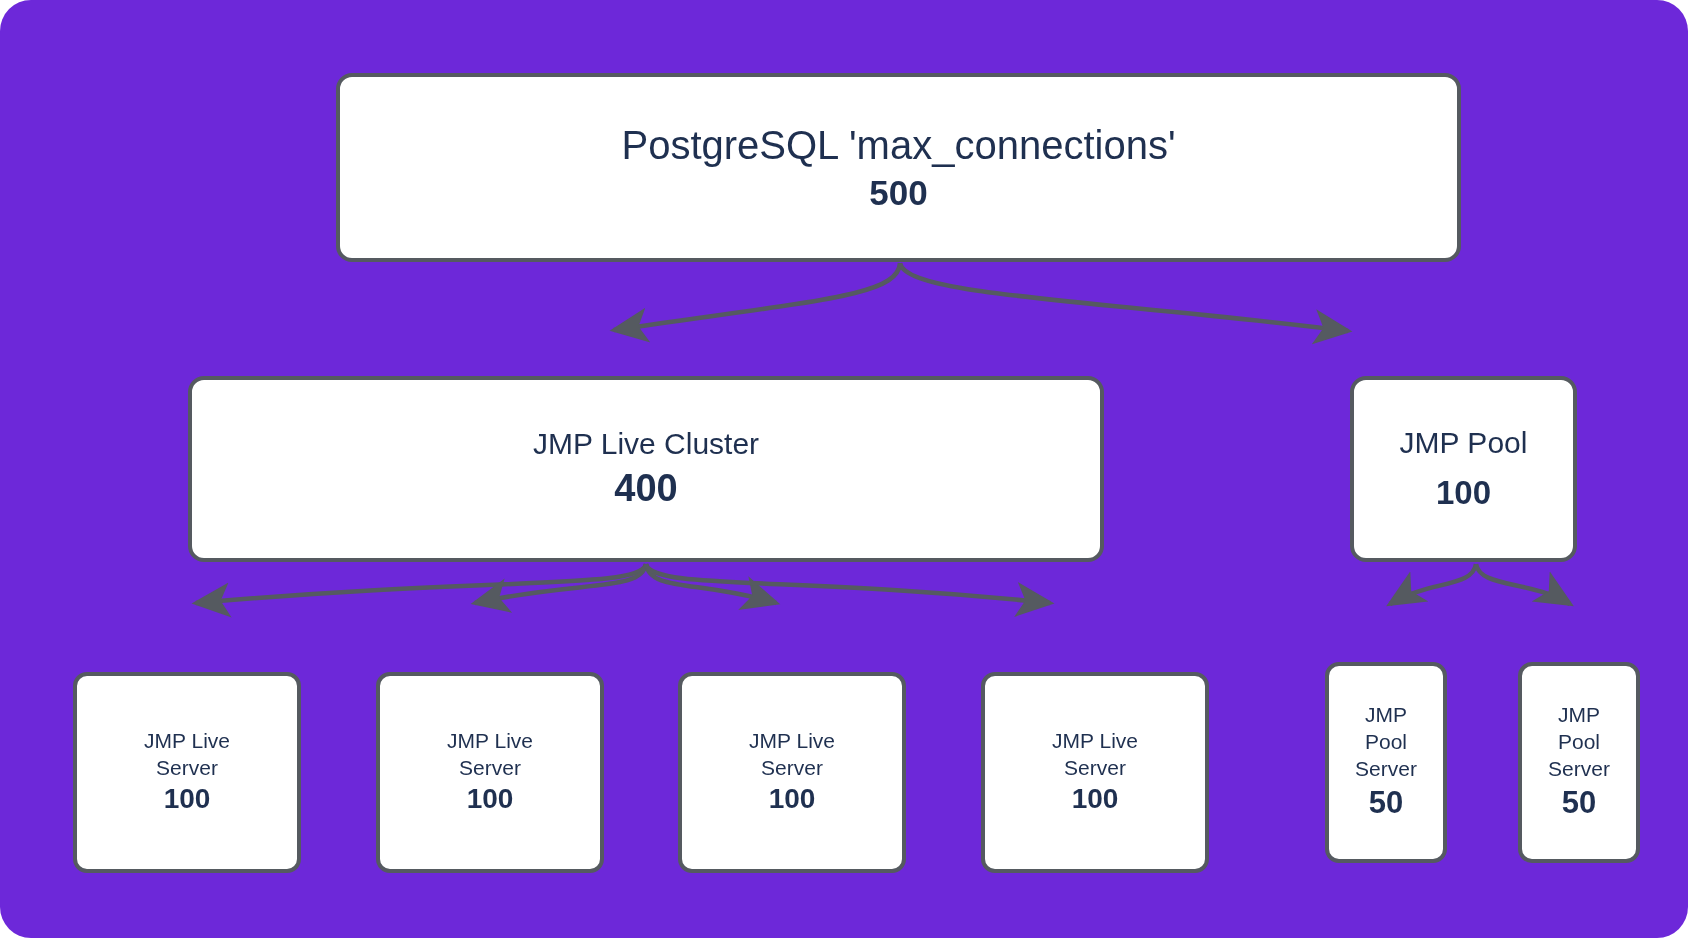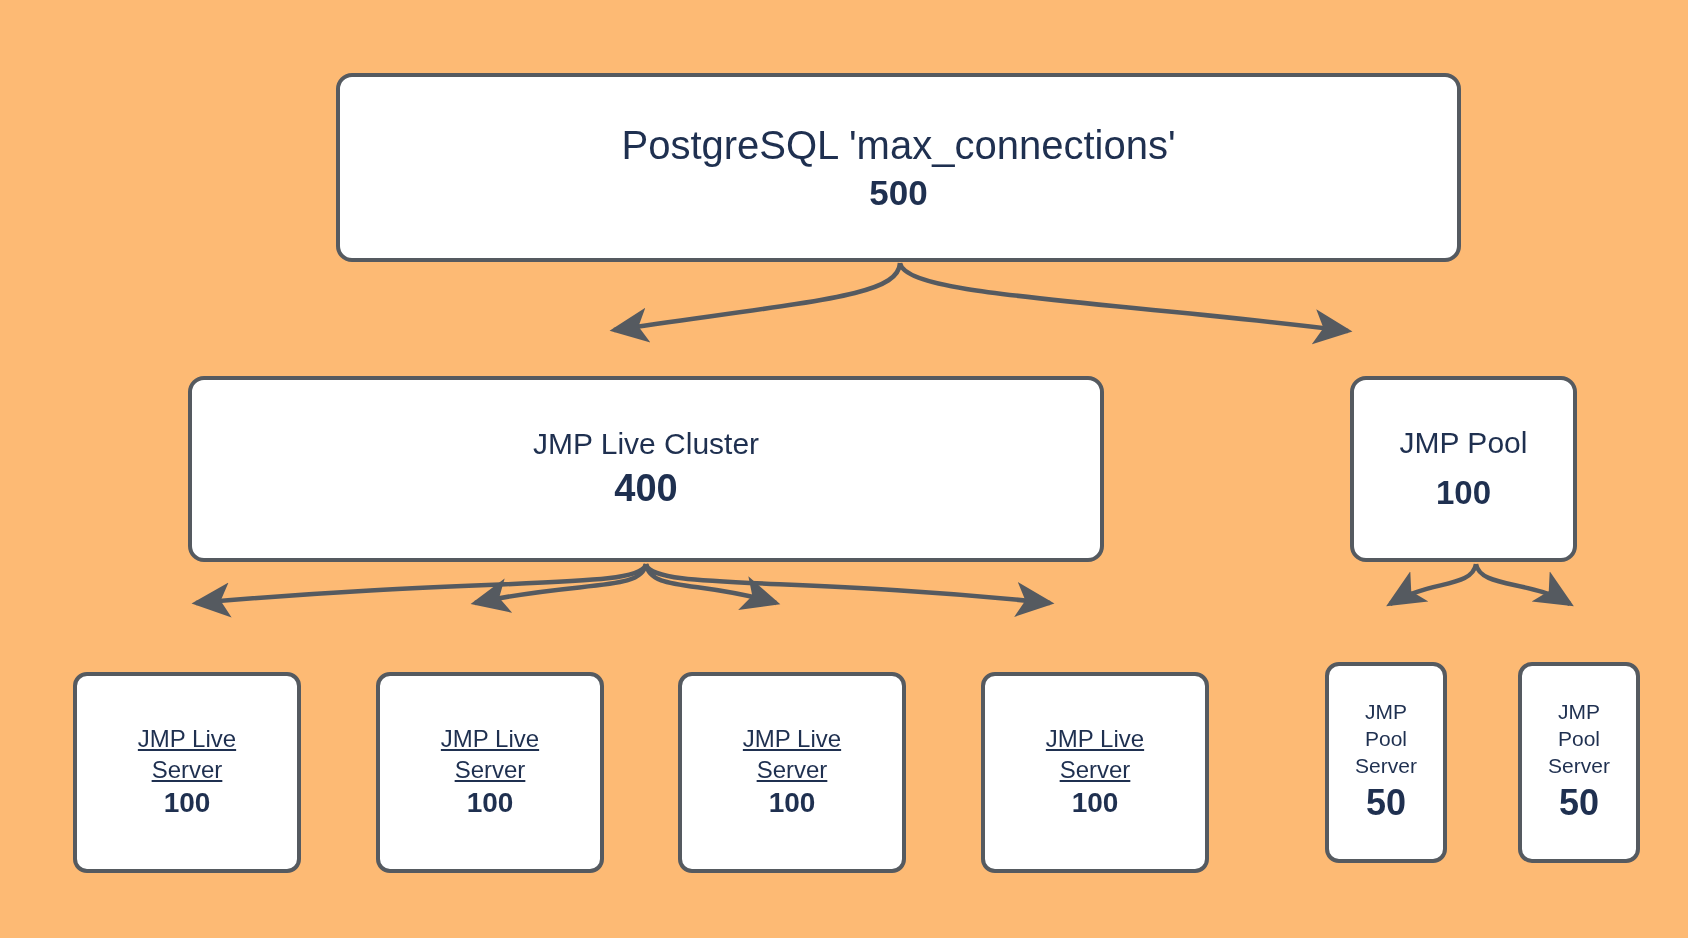--- a/index.html
+++ b/index.html
@@ -11,21 +11,22 @@
   body {
     width: 1688px;
     height: 938px;
     overflow: hidden;
     font-family: "Liberation Sans", sans-serif;
   }
   #diagram {
     position: relative;
     width: 1688px;
     height: 938px;
-    background: #fdba74;
+    background: #6d28d9;
+    border-radius: 31px;
   }
   #edge-layer {
     position: absolute;
     left: 0;
     top: 0;
     width: 1688px;
     height: 938px;
     pointer-events: none;
   }
   .node {
@@ -83,35 +84,35 @@
   }
   #node-pool .label { font-size: 30px; }
   #node-pool .value { font-size: 33px; }
 
   
   .live-server {
     top: 672px;
     width: 228px;
     height: 201px;
   }
-  .live-server .label { font-size: 24px; text-decoration: underline; }
+  .live-server .label { font-size: 21px; }
   .live-server .value { font-size: 28px; }
   #node-live-server-1 { left: 73px; }
   #node-live-server-2 { left: 376px; }
   #node-live-server-3 { left: 678px; }
   #node-live-server-4 { left: 981px; }
 
   
   .pool-server {
     top: 662px;
     width: 122px;
     height: 201px;
   }
   .pool-server .label { font-size: 21px; }
-  .pool-server .value { font-size: 36px; }
+  .pool-server .value { font-size: 31px; }
   #node-pool-server-1 { left: 1325px; }
   #node-pool-server-2 { left: 1518px; }
 </style>
 </head>
 <body>
 
 <div id="diagram">
 
   <svg id="edge-layer" viewBox="0 0 1688 938" width="1688" height="938" aria-hidden="true">
     <defs>

